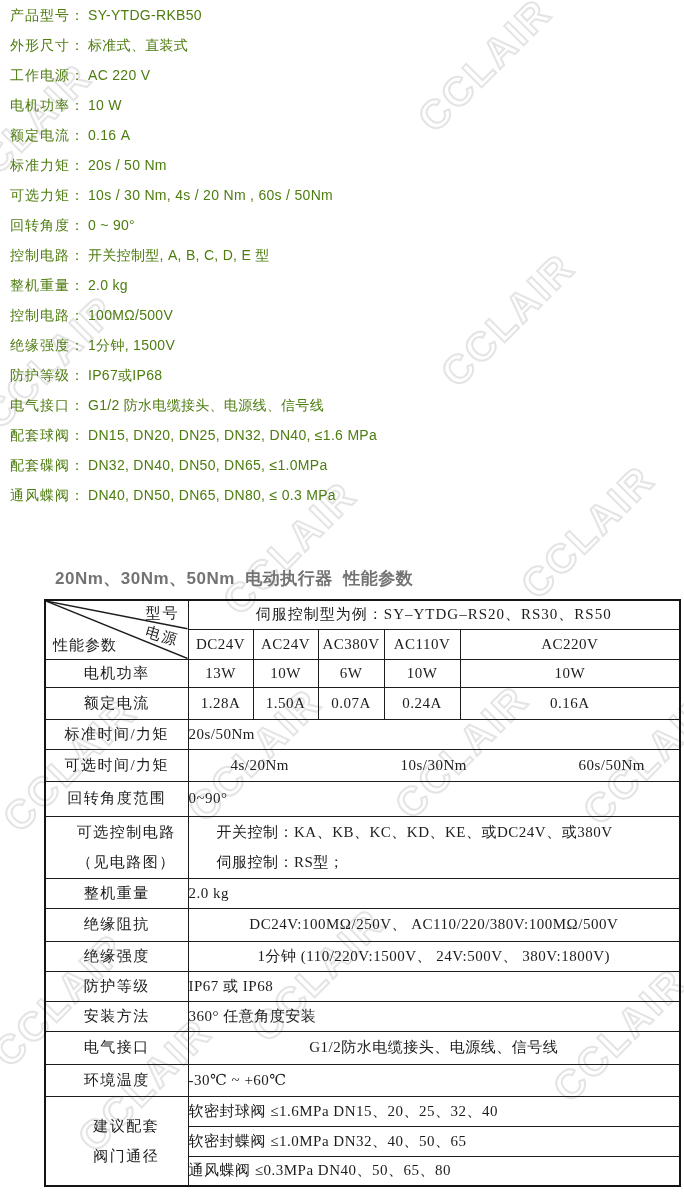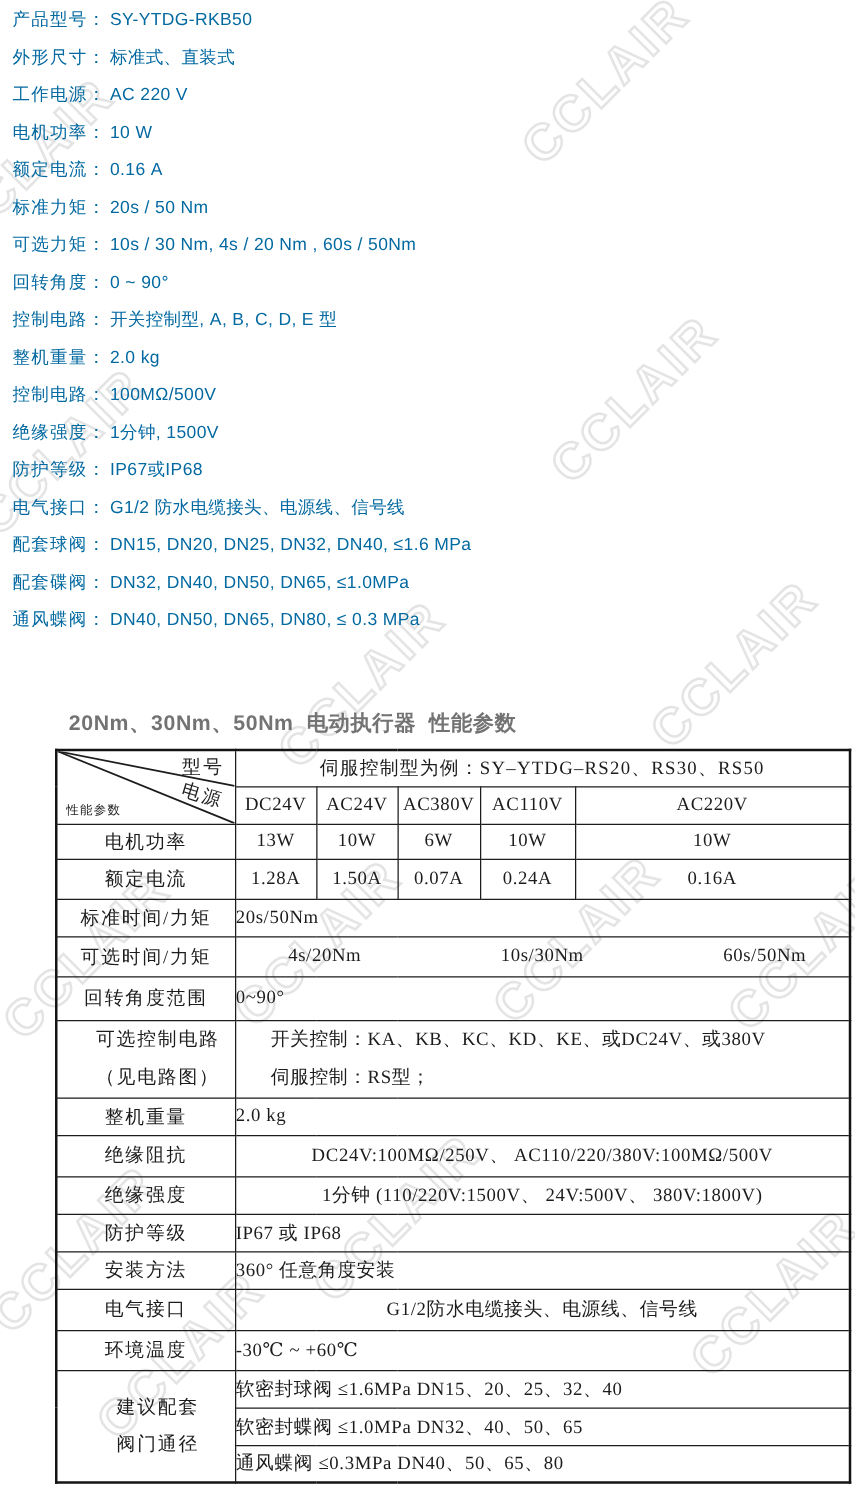--- a/index.html
+++ b/index.html
@@ -13,21 +13,21 @@
   #wm-layer { position:absolute; inset:0; z-index:0; }
   .wm {
     position:absolute; font-family:"Liberation Sans",sans-serif; font-weight:bold;
     font-size:40px; letter-spacing:3px; white-space:nowrap;
     color:#ffffff; -webkit-text-stroke:2px #e4e4e4;
     transform:translate(-50%,-50%) rotate(-45deg); user-select:none;
   }
 
   
   .specs { position:absolute; left:10px; top:0; z-index:1; }
-  .spec-row { height:30px; line-height:30px; font-size:14px; color:#0369a1; white-space:nowrap; }
+  .spec-row { height:30px; line-height:30px; font-size:14px; color:#4d7c0f; white-space:nowrap; }
   .spec-label { letter-spacing:1px; margin-right:3px; }
   .spec-value { letter-spacing:0.3px; }
 
   
   .tbl-title {
     position:absolute; left:55px; top:567px; z-index:1; margin:0;
     font-size:17px; font-weight:bold; color:#737373; letter-spacing:0.5px; white-space:pre;text-align:right;
   }
 
   
@@ -52,21 +52,21 @@
   .opt-flex { display:flex; justify-content:space-between; padding:0 34px 0 42px; letter-spacing:0.5px; }
   .ctl { padding-left:28px; line-height:30px; letter-spacing:0.5px; }
   .vrow { padding-left:26px; }
   .vrow .vname { }
 
   
   .corner { position:relative; padding:0;margin-top:24px; }
   .corner svg { position:absolute; left:0; top:0; width:100%; height:100%; display:block; }
   .c-model { position:absolute; top:3px; right:8px; font-size:15px; letter-spacing:2px; }
   .c-power { position:absolute; top:26px; right:9px; font-size:15px; letter-spacing:2px; transform:rotate(17deg); }
-  .c-param { position:absolute; bottom:4px; left:7px; font-size:10px; letter-spacing:1px; }
+  .c-param { position:absolute; bottom:4px; left:7px; font-size:15px; letter-spacing:1px; }
 </style>
 </head>
 <body>
 
 <div class="page">
 
   <div id="wm-layer">
       <div class="wm" style="left: 485px; top: 65px;">CCLAIR</div>
       <div class="wm" style="left: 25px; top: 130px;">CCLAIR</div>
       <div class="wm" style="left: 508px; top: 320px;">CCLAIR</div>

